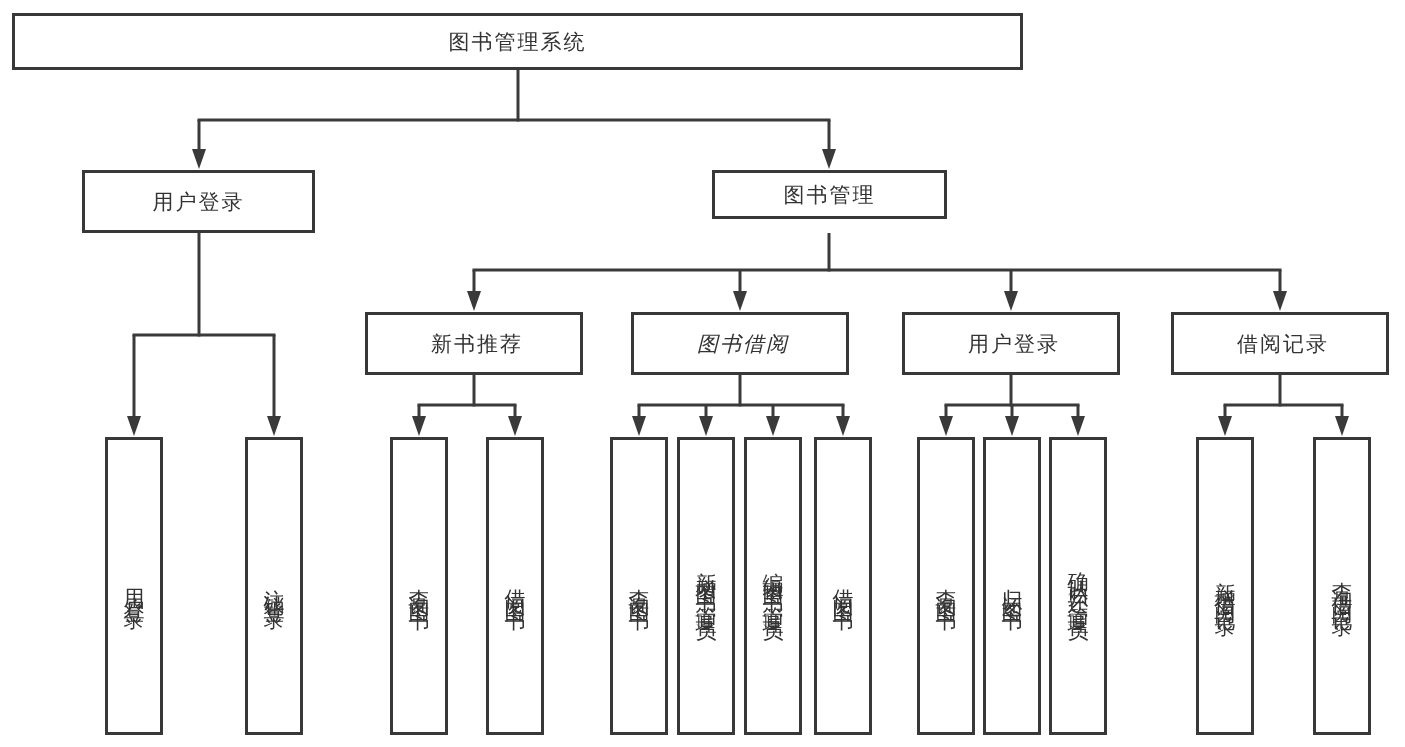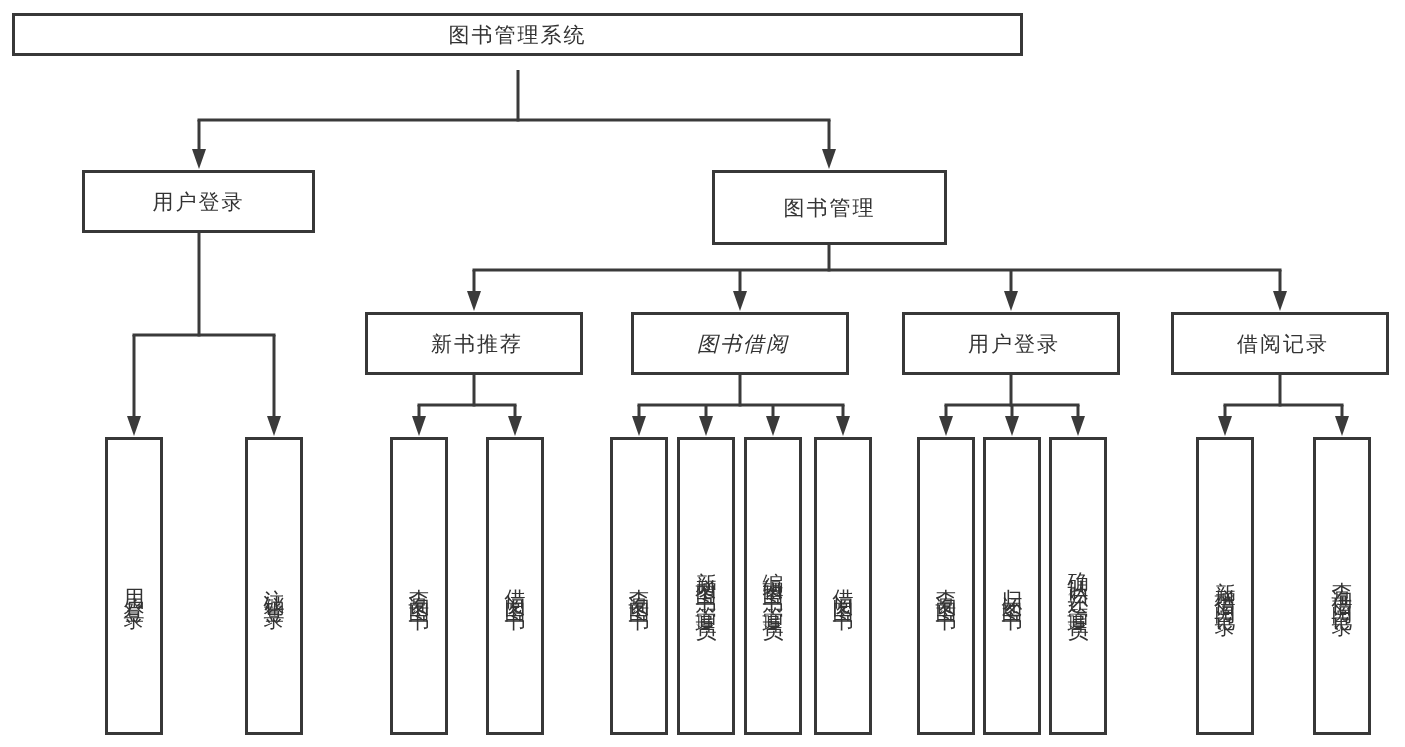--- a/index.html
+++ b/index.html
@@ -37,23 +37,23 @@
     letter-spacing: 2px;
   }
   .vbox span {
     writing-mode: vertical-rl;
     text-orientation: mixed;
     font-size: 21px;
     letter-spacing: 7px;
     white-space: nowrap;
     color: #333333;
   }
-  .root-box { left: 12px;  top: 13px;  width: 1011px; height: 43px; }
+  .root-box { left: 12px;  top: 13px;  width: 1011px; height: 57px; }
   .lvl2-a   { left: 82px;  top: 170px; width: 233px;  height: 63px; }
-  .lvl2-b   { left: 712px; top: 170px; width: 235px;  height: 75px; }
+  .lvl2-b   { left: 712px; top: 170px; width: 235px;  height: 49px; }
   .lvl3     { top: 312px; width: 218px; height: 63px; padding-left: 6px; }
   .g0 { left: 365px; }
   .g1 { left: 631px; font-style: italic; }
   .g2 { left: 902px; }
   .g3 { left: 1171px; font-family: Liberation Serif, serif; }
   .leaf { top: 437px; width: 58px; height: 298px; }
   .L0  { left: 105px; }
   .L1  { left: 245px; }
   .L2  { left: 390px; }
   .L3  { left: 486px; }

